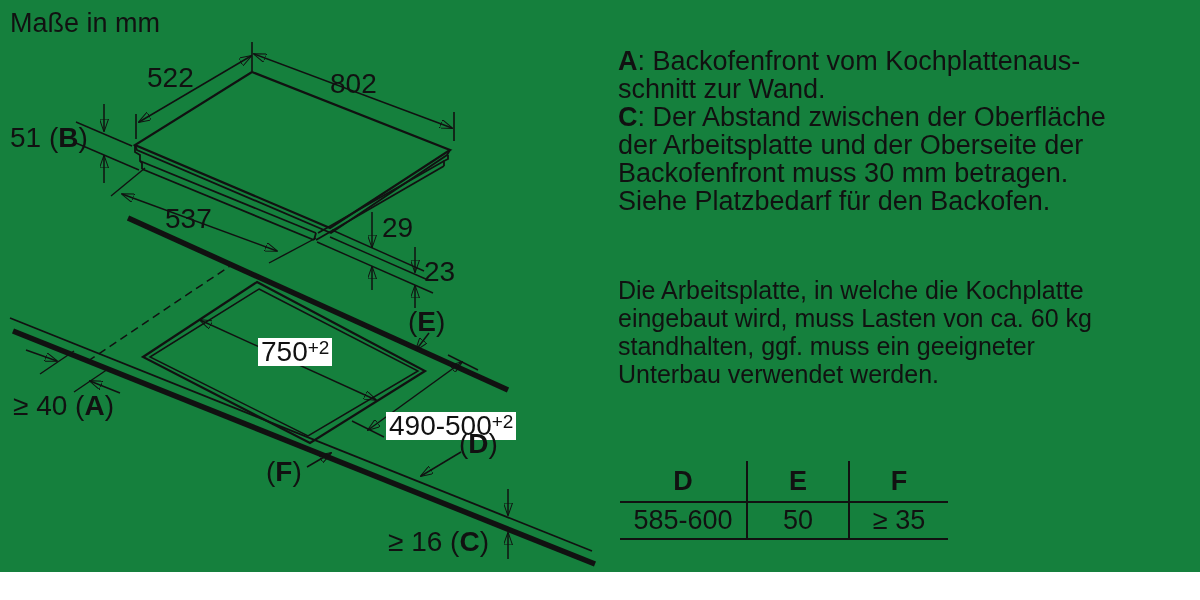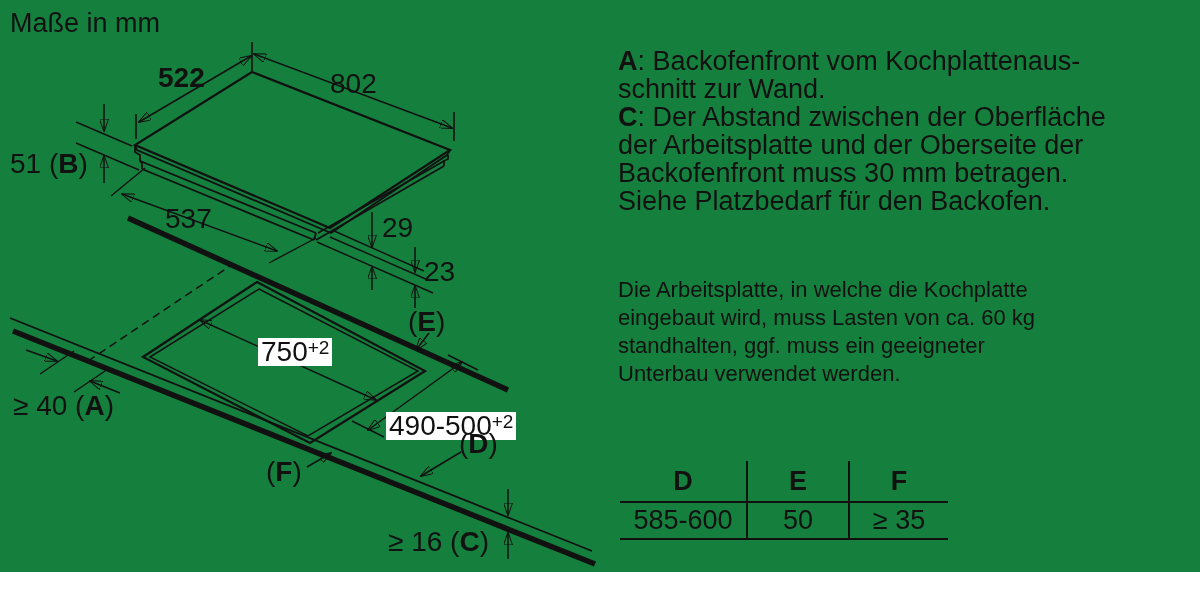--- a/index.html
+++ b/index.html
@@ -9,21 +9,21 @@
   svg path, svg line, svg polygon{stroke:#111;fill:none;}
   .lbl{position:absolute;font-size:28px;line-height:1;white-space:pre;color:#111;}
   .lbl .b{font-weight:bold;}
   .bg{background:#fff;padding:0 3px;}
   .sup{font-size:19px;vertical-align:7px;}
   .title{position:absolute;left:10px;top:8px;font-size:27px;}
   .textcol{position:absolute;left:618px;top:47px;width:582px;font-size:27px;line-height:28px;}
   .textcol b{font-weight:bold;}
   .lg-first{white-space:pre-wrap;}
   .lg-cont{}
-  .paragraph{position:absolute;left:618px;top:276px;width:582px;font-size:22px;line-height:28px;}
+  .paragraph{position:absolute;left:618px;top:276px;width:582px;font-size:25px;line-height:28px;}
   table.clr{position:absolute;left:620px;top:461px;border-collapse:collapse;font-size:27px;color:#111;}
   table.clr th,table.clr td{padding:0;text-align:center;font-weight:normal;}
   table.clr th{font-weight:bold;height:40px;}
   table.clr td{height:35px;}
   .c0{width:126px;}.c1{width:100px;}.c2{width:98px;}
   .vline{border-right:2px solid #111;}
   .hline th,.hline td{border-bottom:2px solid #111;}
 </style>
 </head>
 <body>
@@ -103,23 +103,23 @@
       <path d="M461,452 L421,476" stroke-width="1.5" marker-end="url(#ah)"></path>
       <path d="M307,467 L331,453" stroke-width="1.5" marker-end="url(#ah)"></path>
 
       <path d="M508,489 L508,515" stroke-width="1.5" marker-end="url(#ah)"></path>
       <path d="M508,559 L508,533" stroke-width="1.5" marker-end="url(#ah)"></path>
     </g>
   </svg>
 
   <div class="title">Maße in mm</div>
 
-  <div class="lbl" style="left:158px;top:64px;font-weight:bold;">522</div>
+  <div class="lbl" style="left:147px;top:64px;">522</div>
   <div class="lbl" style="left:330px;top:70px;">802</div>
-  <div class="lbl" style="left:10px;top:124px;margin-top:26px;"><span>51 (</span><span class="b">B</span><span>)</span></div>
+  <div class="lbl" style="left:10px;top:124px;"><span>51 (</span><span class="b">B</span><span>)</span></div>
   <div class="lbl" style="left:165px;top:205px;">537</div>
   <div class="lbl" style="left:382px;top:214px;">29</div>
   <div class="lbl" style="left:424px;top:258px;">23</div>
   <div class="lbl bg" style="left:258px;top:338px;"><span>750</span><span class="sup">+2</span></div>
   <div class="lbl bg" style="left:386px;top:384px;margin-top:28px;"><span>490-500</span><span class="sup">+2</span></div>
   <div class="lbl" style="left:13px;top:392px;"><span>≥ 40 (</span><span class="b">A</span><span>)</span></div>
   <div class="lbl" style="left:408px;top:308px;"><span>(</span><span class="b">E</span><span>)</span></div>
   <div class="lbl" style="left:459px;top:430px;"><span>(</span><span class="b">D</span><span>)</span></div>
   <div class="lbl" style="left:266px;top:458px;"><span>(</span><span class="b">F</span><span>)</span></div>
   <div class="lbl" style="left:388px;top:528px;"><span>≥ 16 (</span><span class="b">C</span><span>)</span></div>

